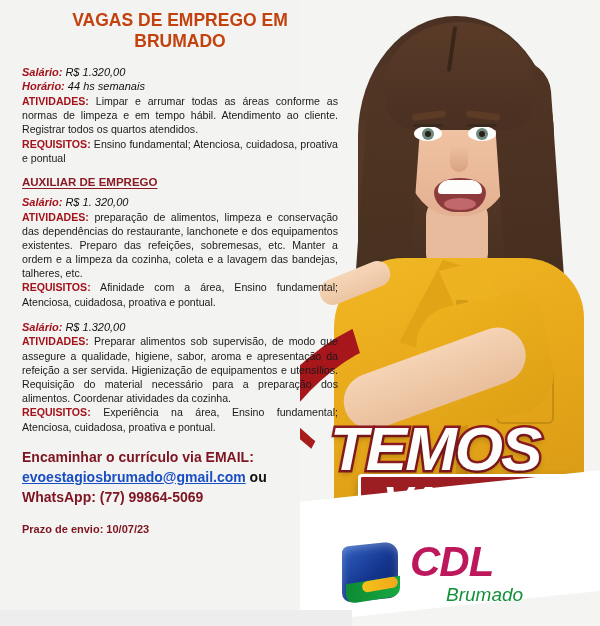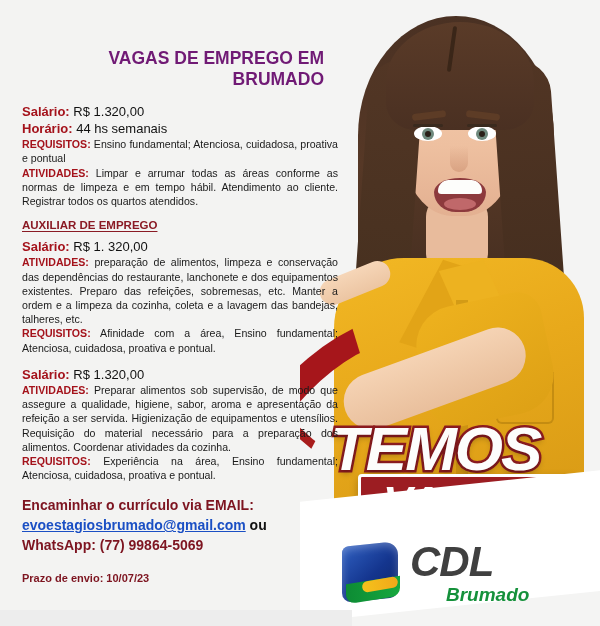--- a/index.html
+++ b/index.html
@@ -244,50 +244,49 @@
   .cdl-flag .fyellow {
     position: absolute; left: 22px; bottom: 14px;
     width: 36px; height: 11px;
     background: linear-gradient(90deg,#f5c21b 0%,#f0a81a 100%);
     border-radius: 6px;
     transform: rotate(-10deg);
   }
   .cdl-text { line-height: 1; }
   .cdl-main {
     font-size: 42px; font-weight: 700; font-style: italic;
-    color: #404040; letter-spacing: -1px;
+    color: #be185d; letter-spacing: -1px;
   }
   .cdl-sub {
-    font-size: 19px; font-weight: 700; font-style: italic;
+    font-size: 19px; font-weight: 400; font-style: italic;
     color: #15913b; text-align: right; margin-top: 2px; margin-left: 36px;
   }
 
   
   .content {
     position: absolute; top: 0; left: 0;
     width: 352px; height: 626px;
     padding: 10px 14px 0 22px;
   }
   .title {
-    color: #701a75;
+    color: #c2410c;
     font-size: 17.5px; font-weight: 700;
-    text-align: right; line-height: 1.22;
+    text-align: center; line-height: 1.22;
     padding: 0 14px;
     margin-bottom: 12px;
-    margin-top: 38px;
   }
   .job { margin-bottom: 11px; }
   .job-title {
     color: #8a1a24;
     font-size: 11.5px; font-weight: 700;
     text-decoration: underline;
     text-underline-offset: 2px;
     margin-bottom: 7px;
   }
-  .line { font-size: 13px; color: #111; line-height: 1.33; }
+  .line { font-size: 11px; color: #111; line-height: 1.33; font-style: italic; }
   .lbl { color: #a4121b; font-weight: 700; }
   .para {
     font-size: 10.6px; color: #1a1a1a;
     line-height: 1.34; text-align: justify;
   }
   .para.req { text-align: justify; }
   .contact { margin-top: 14px; }
   .contact-line {
     font-size: 14px; font-weight: 700; color: #7d1420; line-height: 1.42;
   }
@@ -377,27 +376,27 @@
 
     <div class="job">
       <div class="line">
         <span class="lbl">Salário:</span>
         <span>R$ 1.320,00</span>
       </div>
       <div class="line">
         <span class="lbl">Horário:</span>
         <span>44 hs semanais</span>
       </div>
+      <div class="para">
+        <span class="lbl">ATIVIDADES:</span>
+        <span>Limpar e arrumar todas as áreas conforme as normas de limpeza e em tempo hábil. Atendimento ao cliente. Registrar todos os quartos atendidos.</span>
+      </div>
       <div class="para req">
         <span class="lbl">REQUISITOS:</span>
         <span>Ensino fundamental; Atenciosa, cuidadosa, proativa e pontual</span>
-      </div>
-      <div class="para">
-        <span class="lbl">ATIVIDADES:</span>
-        <span>Limpar e arrumar todas as áreas conforme as normas de limpeza e em tempo hábil. Atendimento ao cliente. Registrar todos os quartos atendidos.</span>
       </div>
     </div>
 
     <div class="job">
       <div class="job-title">AUXILIAR DE EMPREGO</div>
       <div class="line">
         <span class="lbl">Salário:</span>
         <span>R$ 1. 320,00</span>
       </div>
       <div class="para">

